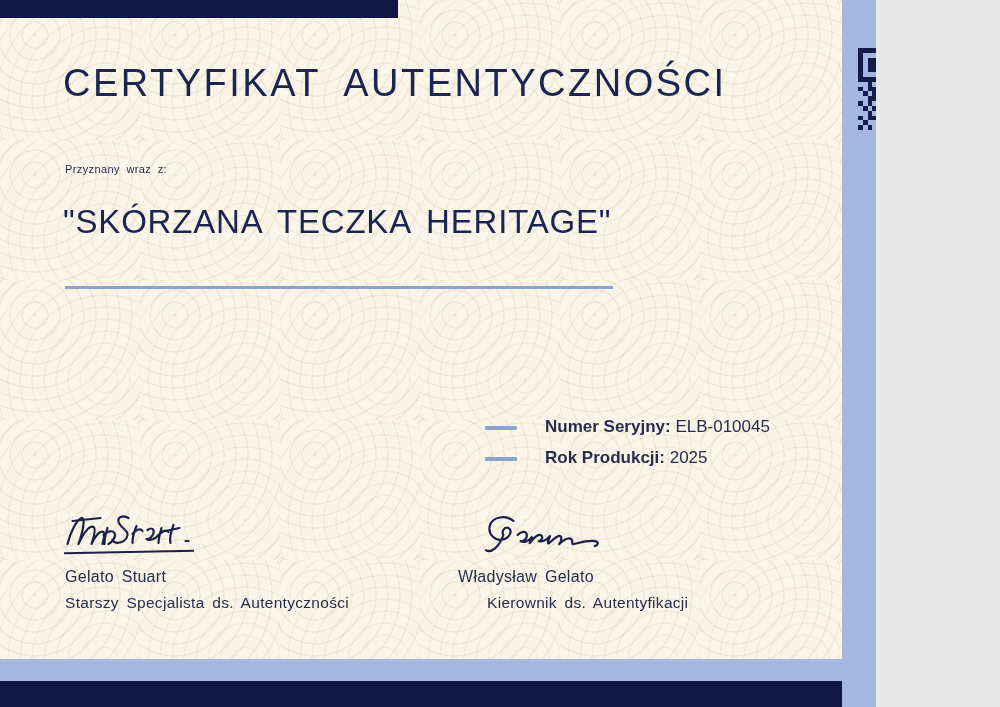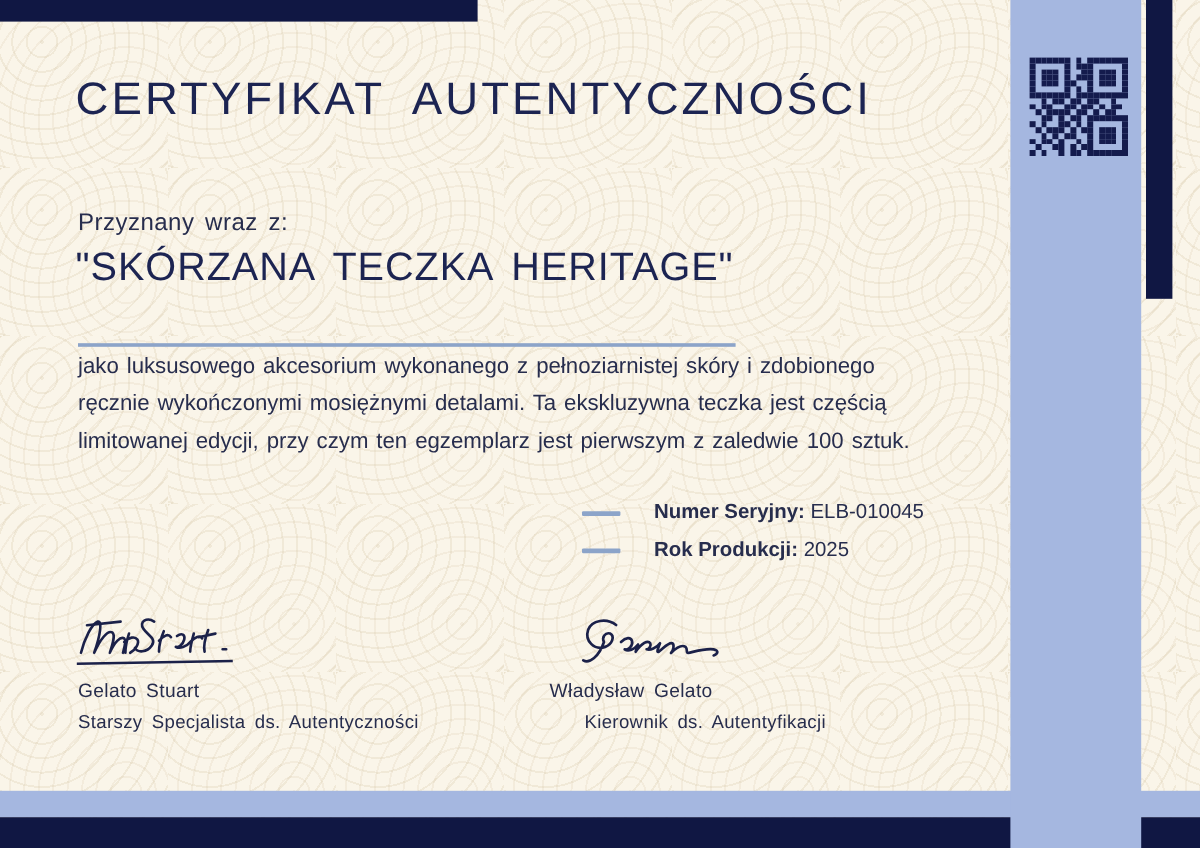--- a/index.html
+++ b/index.html
@@ -1,39 +1,40 @@
 <!DOCTYPE html>
 <html><head>
 <meta charset="utf-8">
 <style>
   html,body{margin:0;padding:0;background:#e8e8e8;}
   .stage{
-    position:relative;width:1000px;height:707px;overflow:hidden;
+    position:relative;width:876px;height:707px;overflow:hidden;
     font-family:"Liberation Sans",sans-serif;
     background-color:#faf5e9;
     background-image:
       repeating-radial-gradient(circle at 35px 35px, rgba(203,185,148,0.20) 0 1.6px, transparent 1.6px 12px),
       repeating-radial-gradient(circle at 105px 100px, rgba(203,185,148,0.15) 0 1.6px, transparent 1.6px 12px);
     background-size:140px 140px,140px 140px;
+    text-align:center;
   }
   .abs{position:absolute;}
   
   .bar-top{left:0;top:0;width:398px;height:18px;background:#101743;}
   .strip-bottom-blue{left:0;top:659px;width:1000px;height:22px;background:#a5b7e0;}
   .strip-bottom-navy{left:0;top:681px;width:1000px;height:26px;background:#101743;}
   .side-bar{left:842px;top:0;width:109px;height:707px;background:#a5b7e0;}
   .side-strip-navy{left:955px;top:0;width:22px;height:249px;background:#101743;}
   
   .qr{position:absolute;left:16px;top:48px;width:82px;height:82px;
       display:grid;grid-template-columns:repeat(17,1fr);grid-template-rows:repeat(17,1fr);}
   .qr .on{background:#141b4d;}
   
   .title{left:63px;top:62px;margin:0;font-size:38px;font-weight:normal;color:#1c2452;
          letter-spacing:2.5px;word-spacing:12px;}
-  .intro{left:65px;top:163px;font-size:20px;color:#272d4d;letter-spacing:.4px;word-spacing:3px;margin-top:12px;}
+  .intro{left:65px;top:163px;font-size:11px;color:#272d4d;letter-spacing:.4px;word-spacing:3px;}
   .item-title{left:63px;top:203px;margin:0;font-size:33px;font-weight:normal;color:#1c2452;
               letter-spacing:.8px;word-spacing:6px;}
   .title-rule{left:65px;top:286px;width:548px;height:3px;background:#8ca4c9;}
   .desc{left:65px;top:289px;width:722px;margin:0;font-size:18.5px;line-height:31px;
         color:#272d4d;word-spacing:1.5px;}
   
   .field{font-size:17px;color:#272d4d;white-space:nowrap;}
   .field .dash{display:inline-block;width:32px;height:4px;background:#8ca4c9;
                vertical-align:middle;margin-right:28px;border-radius:1px;}
   .field .f-bold{font-weight:bold;}
@@ -351,21 +352,20 @@
         <div class="on"></div>
         <div class="on"></div>
       </div>
   </div>
   <div class="abs side-strip-navy"></div>
 
   <h1 class="abs title">CERTYFIKAT AUTENTYCZNOŚCI</h1>
   <div class="abs intro">Przyznany wraz z:</div>
   <h2 class="abs item-title">"SKÓRZANA TECZKA HERITAGE"</h2>
   <div class="abs title-rule"></div>
-  <p class="abs desc">jako luksusowego akcesorium wykonanego z pełnoziarnistej skóry i zdobionego ręcznie wykończonymi mosiężnymi detalami. Ta ekskluzywna teczka jest częścią limitowanej edycji, przy czym ten egzemplarz jest pierwszym z zaledwie 100 sztuk.</p>
 
   <div class="abs field fld-3">
     <span class="dash"></span><span class="f-bold">Numer Seryjny:</span>&nbsp;<span class="f-norm">ELB-010045</span>
   </div>
   <div class="abs field fld-4">
     <span class="dash"></span><span class="f-bold">Rok Produkcji:</span>&nbsp;<span class="f-norm">2025</span>
   </div>
 
   <svg class="abs sig-svg-1" width="140" height="48" viewBox="0 0 135 48">
     <path class="sig" d="M3,36 C6,24 12,12 17,10 C21,9 19,22 14,36 C19,25 25,17 29,19 C32,21 29,30 27,36 C31,27 36,22 39,24 C41,26 39,32 38,36 M43,20 C41,26 40,32 40,36 M39,27 C43,23 48,22 50,25 C52,28 48,34 44,36"></path>

